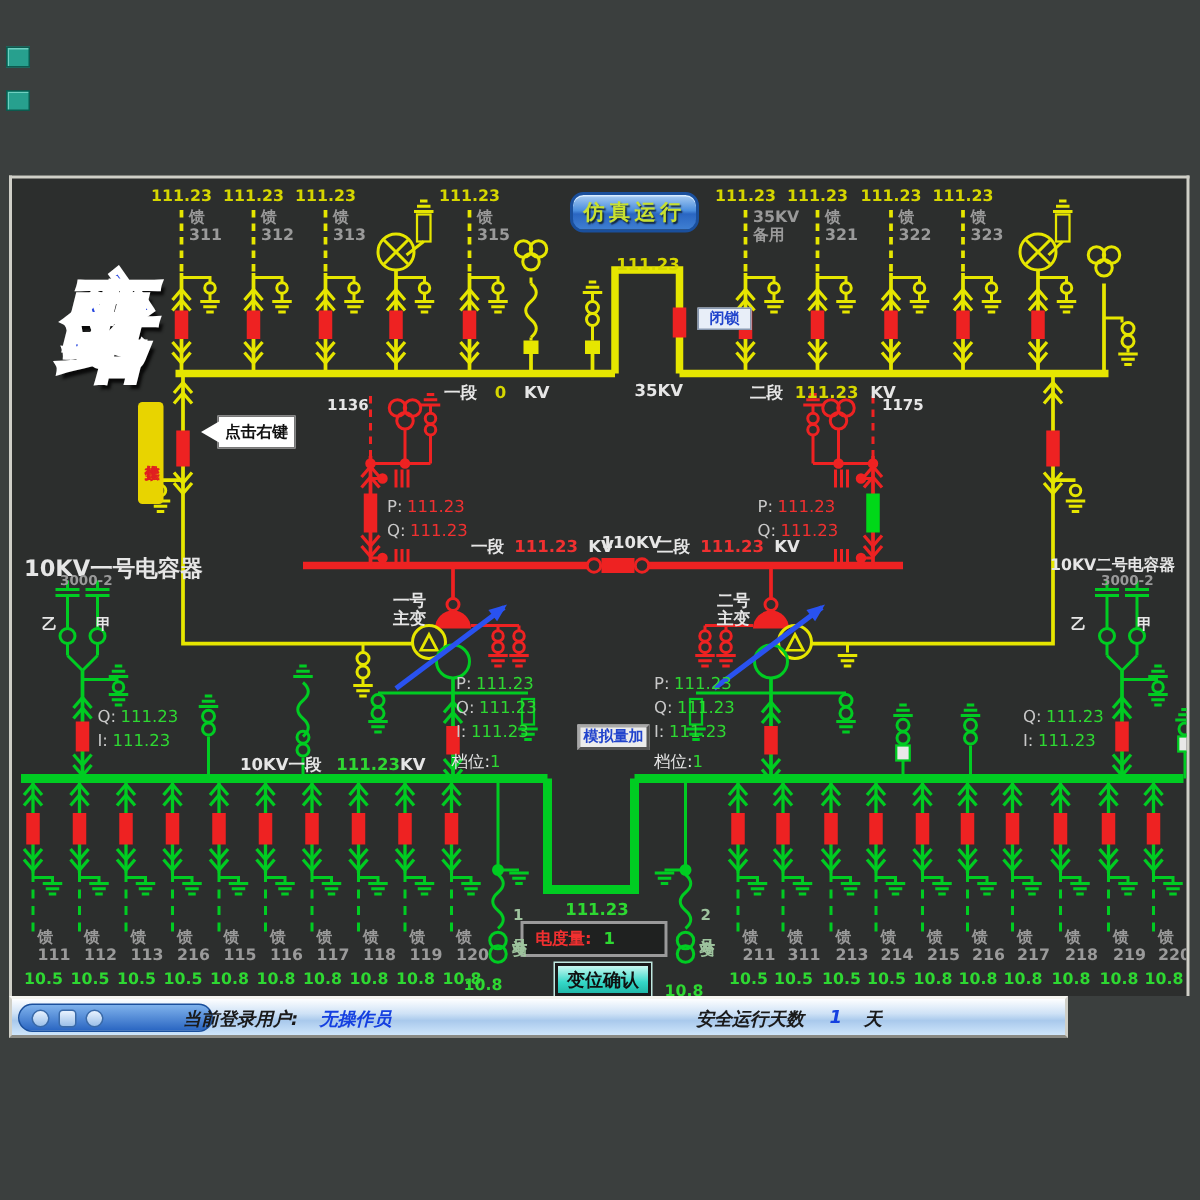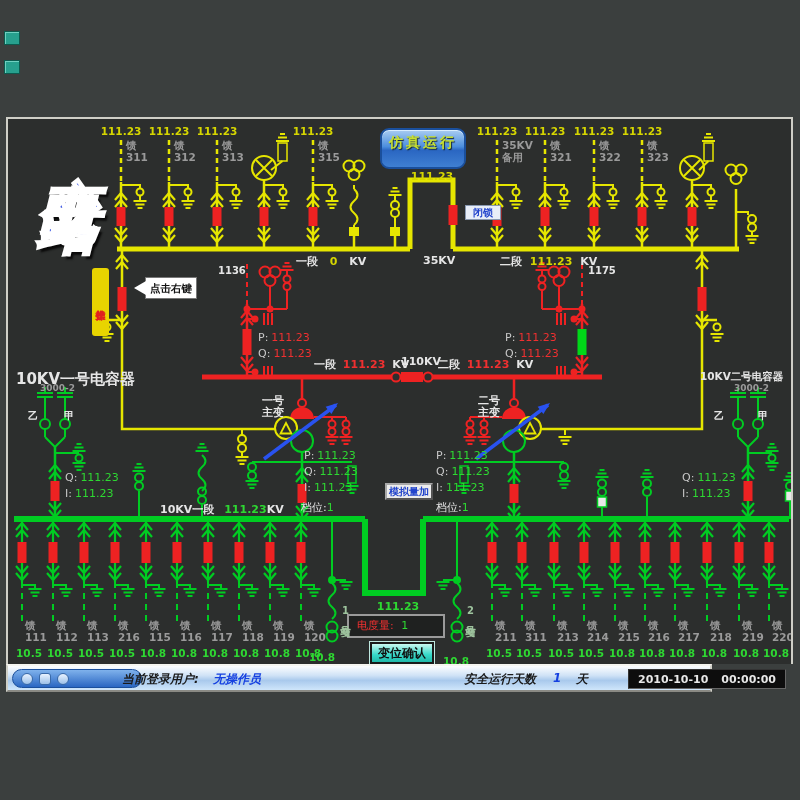--- a/index.html
+++ b/index.html
@@ -10,27 +10,27 @@
   #stage{position:absolute;left:6px;top:117px;width:787px;height:547px;background:#2c2e2d;border-left:2px solid #cfcfc7;border-top:2px solid #cfcfc7;border-right:2px solid #cfcfc7;box-sizing:border-box;overflow:hidden}
   #art{position:absolute;left:0;top:0}
   .t{position:absolute;white-space:nowrap;font-weight:bold}
   .w{color:#e6e6e6}.gray{color:#9a9a9a}.yv{color:#d6d600}.rv{color:#f03030}.gv{color:#2ed832}.k{color:#c8c8c8}
   .f11{font-size:11px}.f10{font-size:10px}
   .pq{position:absolute;white-space:nowrap;font-weight:normal;font-size:11px}
   .pq .k{margin-right:3px}
   
   #title{position:absolute;left:20px;top:8px;height:250px;writing-mode:vertical-rl;text-orientation:upright;font-size:60px;font-weight:bold;font-style:italic;color:#2847e0;-webkit-text-stroke:2.5px #ffffff;text-shadow:3px 4px 2px #0a0a0a;letter-spacing:10px;line-height:80px}
   
-  #simbtn{position:absolute;left:372px;top:9px;width:86px;height:41px;border-radius:9px;background:linear-gradient(180deg,#aacdf2 0%,#4b8ede 45%,#2a66c2 55%,#3f7fd2 100%);border:2px solid #1a4f9c;box-shadow:inset 0 1px 0 #d8ecff;color:#c8e030;font-size:14px;font-weight:bold;letter-spacing:3px;text-align:center;line-height:24px;text-shadow:1px 1px 1px #123;box-sizing:border-box;cursor:pointer}
+  #simbtn{position:absolute;left:372px;top:9px;width:86px;height:27px;border-radius:9px;background:linear-gradient(180deg,#aacdf2 0%,#4b8ede 45%,#2a66c2 55%,#3f7fd2 100%);border:2px solid #1a4f9c;box-shadow:inset 0 1px 0 #d8ecff;color:#c8e030;font-size:14px;font-weight:bold;letter-spacing:3px;text-align:center;line-height:24px;text-shadow:1px 1px 1px #123;box-sizing:border-box;cursor:pointer}
   #lock{position:absolute;left:457px;top:86px;width:36px;height:15px;background:#e8eef8;border:1px solid #8898b0;color:#2244cc;font-size:10px;font-weight:bold;text-align:center;line-height:14px;box-sizing:border-box}
   #forbid{position:absolute;left:84px;top:149px;width:17px;height:68px;background:#e8d400;color:#e02020;font-size:10px;font-weight:bold;writing-mode:vertical-rl;text-orientation:upright;text-align:center;border-radius:3px;line-height:17px}
   #hintbox{position:absolute;left:137px;top:158px;width:52px;height:22px;background:#ffffff;border:1px solid #777;color:#111;font-size:10.5px;font-weight:bold;text-align:center;line-height:21px;box-sizing:border-box}
   #hintbox::before{content:"";position:absolute;left:-12px;top:3px;border-top:7px solid transparent;border-bottom:7px solid transparent;border-right:12px solid #ffffff}
   #analogbtn{position:absolute;left:377px;top:364px;width:48px;height:17px;background:#ececec;border:2px outset #a8a8a8;color:#2244cc;font-size:10px;font-weight:bold;text-align:center;line-height:13px;box-sizing:border-box;cursor:pointer}
-  #meterbox{position:absolute;left:339px;top:495px;width:98px;height:24px;border:2px solid #9a9a9a;background:#1f2120;box-sizing:border-box;font-size:11px;font-weight:normal;line-height:20px;padding-left:8px}
+  #meterbox{position:absolute;left:339px;top:495px;width:98px;height:24px;border:2px solid #9a9a9a;background:#1f2120;box-sizing:border-box;font-size:11px;font-weight:bold;line-height:20px;padding-left:8px}
   #confirmbtn{position:absolute;left:362px;top:523px;width:64px;height:22px;background:linear-gradient(180deg,#c8f8f0,#35d8c8 60%,#20b8a8);border:2px solid #1a1a1a;box-shadow:0 0 0 1px #bfe8e0;color:#101010;font-size:12px;font-weight:bold;text-align:center;line-height:18px;box-sizing:border-box;cursor:pointer}
   .vlab{position:absolute;writing-mode:vertical-rl;text-orientation:upright;font-size:10px;font-weight:bold;color:#9ec49e;letter-spacing:1px}
   .txname{position:absolute;color:#e6e6e6;font-size:11px;font-weight:bold;line-height:12px;text-align:center}
   
   .v35{position:absolute;width:44px;text-align:center;font-size:10.5px;font-weight:bold;color:#d6d600}
   .lb35{position:absolute;font-size:10.5px;font-weight:bold;color:#9a9a9a;line-height:11.5px}
   .lb10{position:absolute;font-size:10.5px;font-weight:bold;color:#9a9a9a;line-height:11.5px}
   .v10{position:absolute;width:36px;text-align:center;font-size:10.5px;font-weight:bold;color:#2ed832}
   
   #bar{position:absolute;left:6px;top:664px;width:706px;height:28px;background:linear-gradient(180deg,#fdfeff,#cfe2f6 40%,#a9c9ec 60%,#cfe6fb);border-left:2px solid #cfcfc7;border-right:2px solid #cfcfc7;border-top:2px solid #f5f5f0;border-bottom:2px solid #8a8a84;box-sizing:border-box}
@@ -818,17 +818,13 @@
   <div id="pill">
     <span class="picon round"></span>
     <span class="picon"></span>
     <span class="picon round"></span>
   </div>
   <span id="login-label" style="left:114px">当前登录用户:</span>
   <span id="login-user" style="left:205px">无操作员</span>
   <span id="days-label" style="left:456px">安全运行天数</span>
   <span id="days-value" style="left:545px">1</span>
   <span id="days-unit" style="left:568px">天</span>
-  <div id="clock">
-    <span>2010-10-10</span>
-    <span>00:00:00</span>
-  </div>
 </div>
 
 </body></html>

